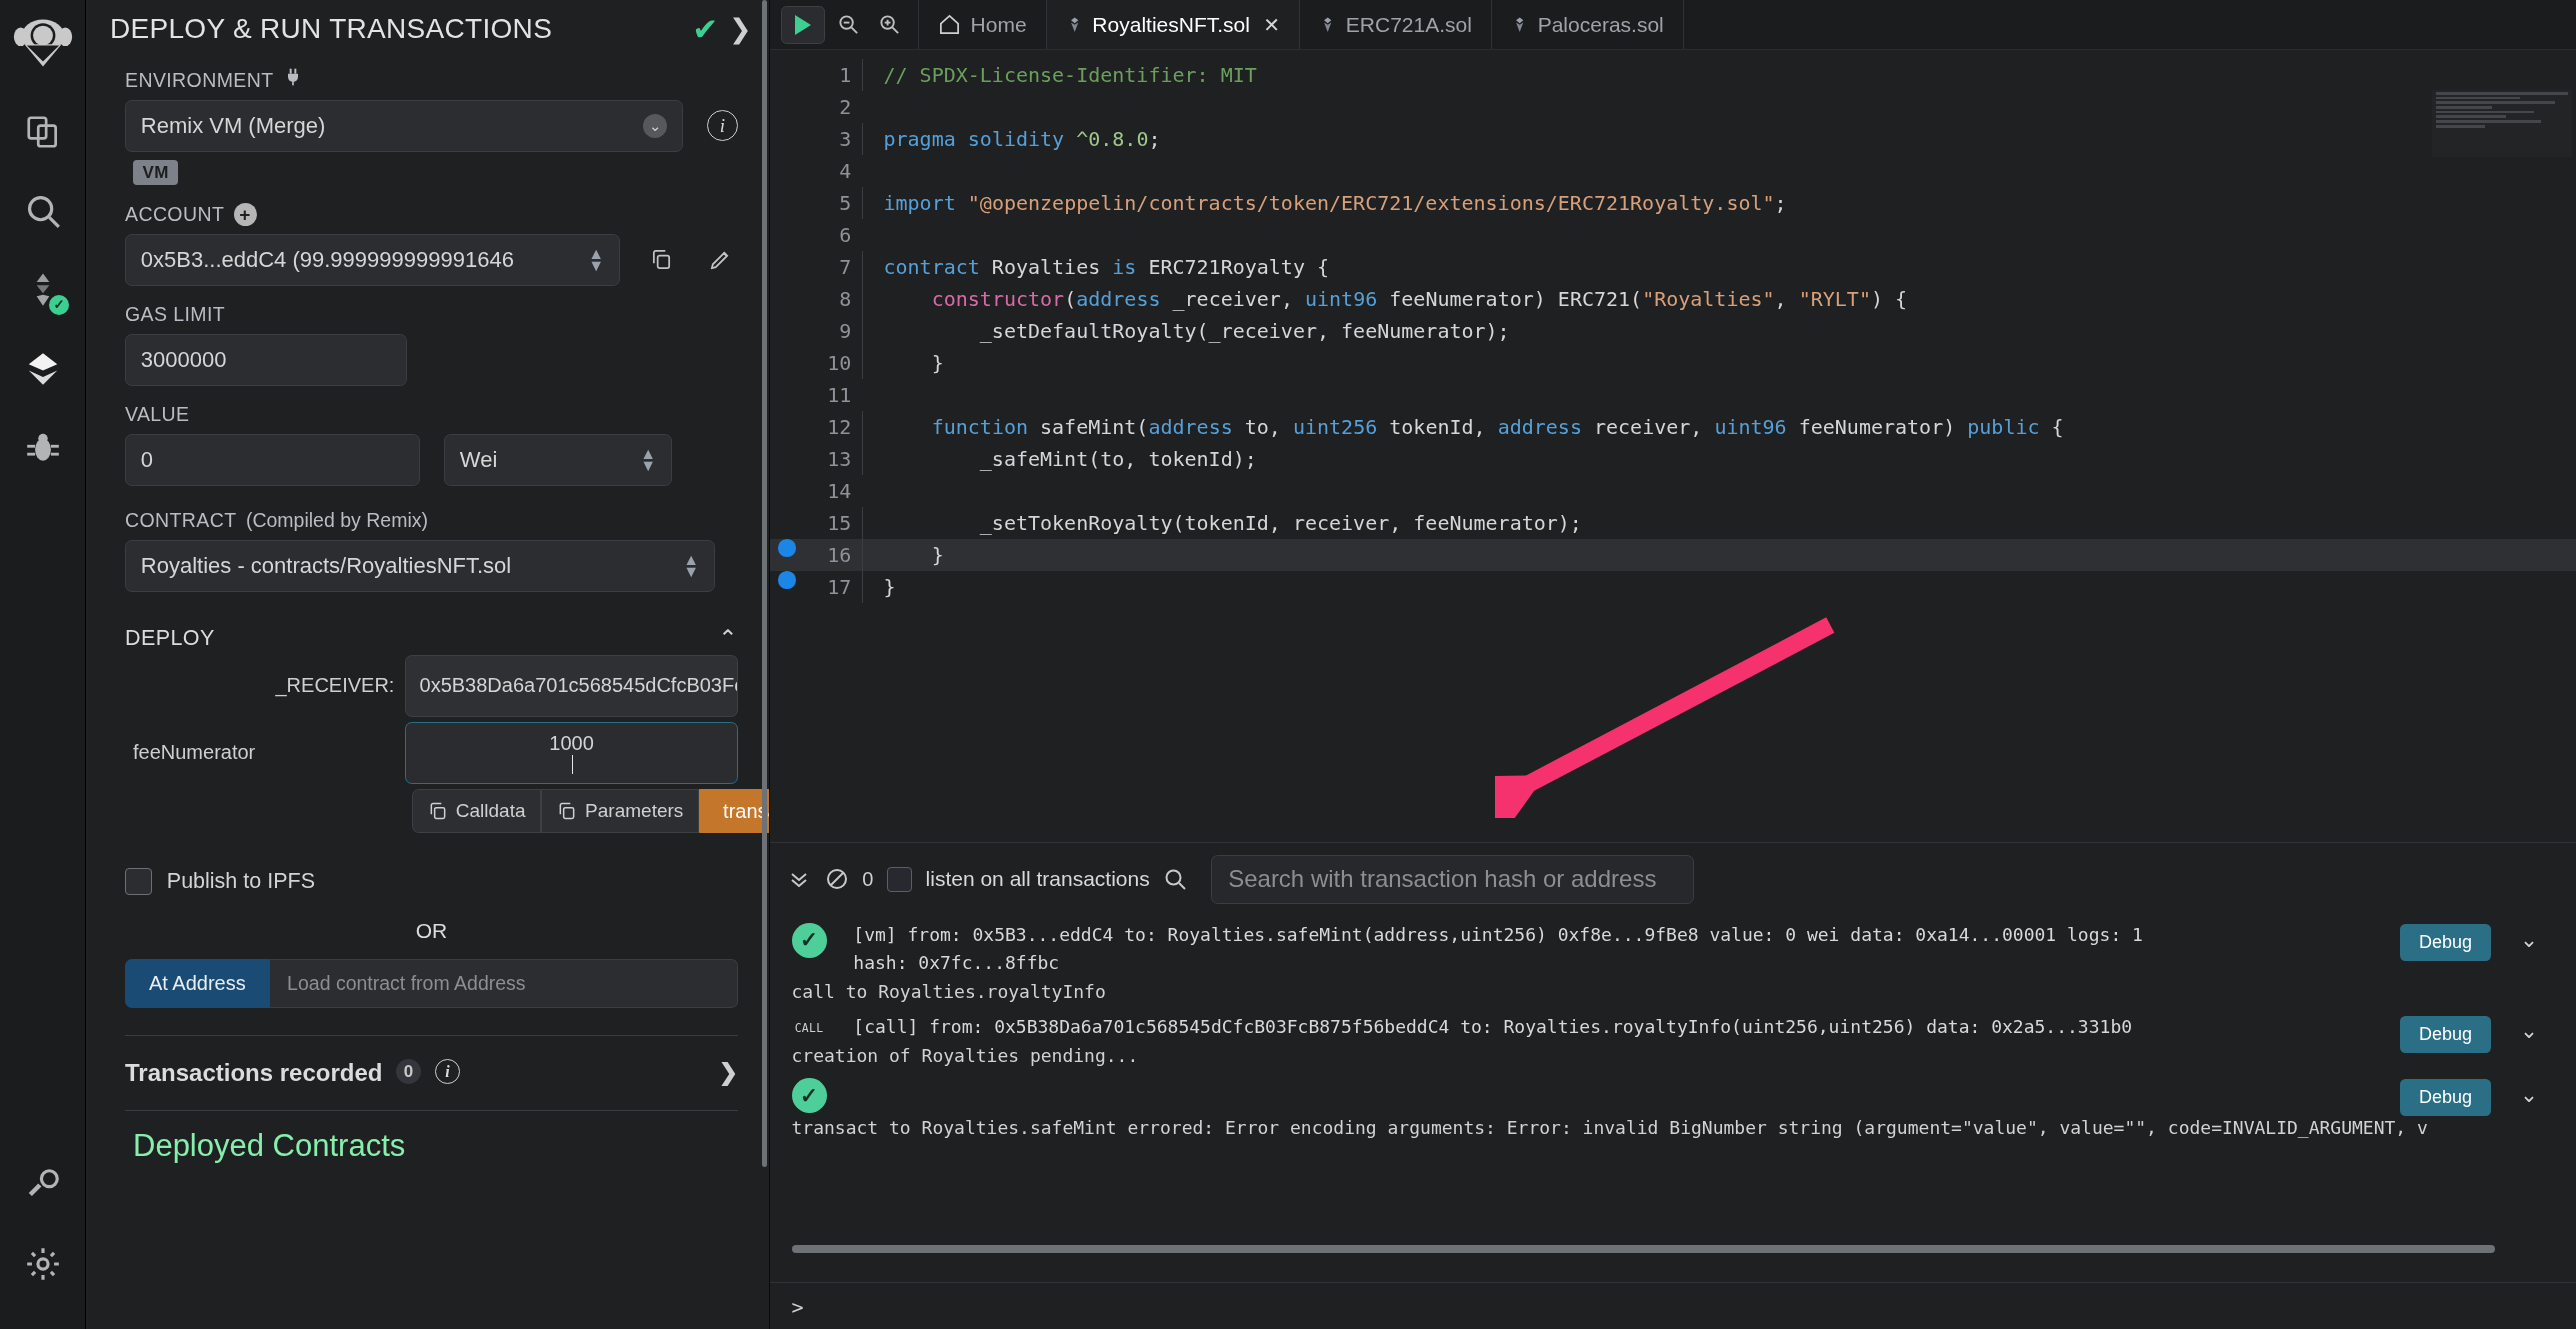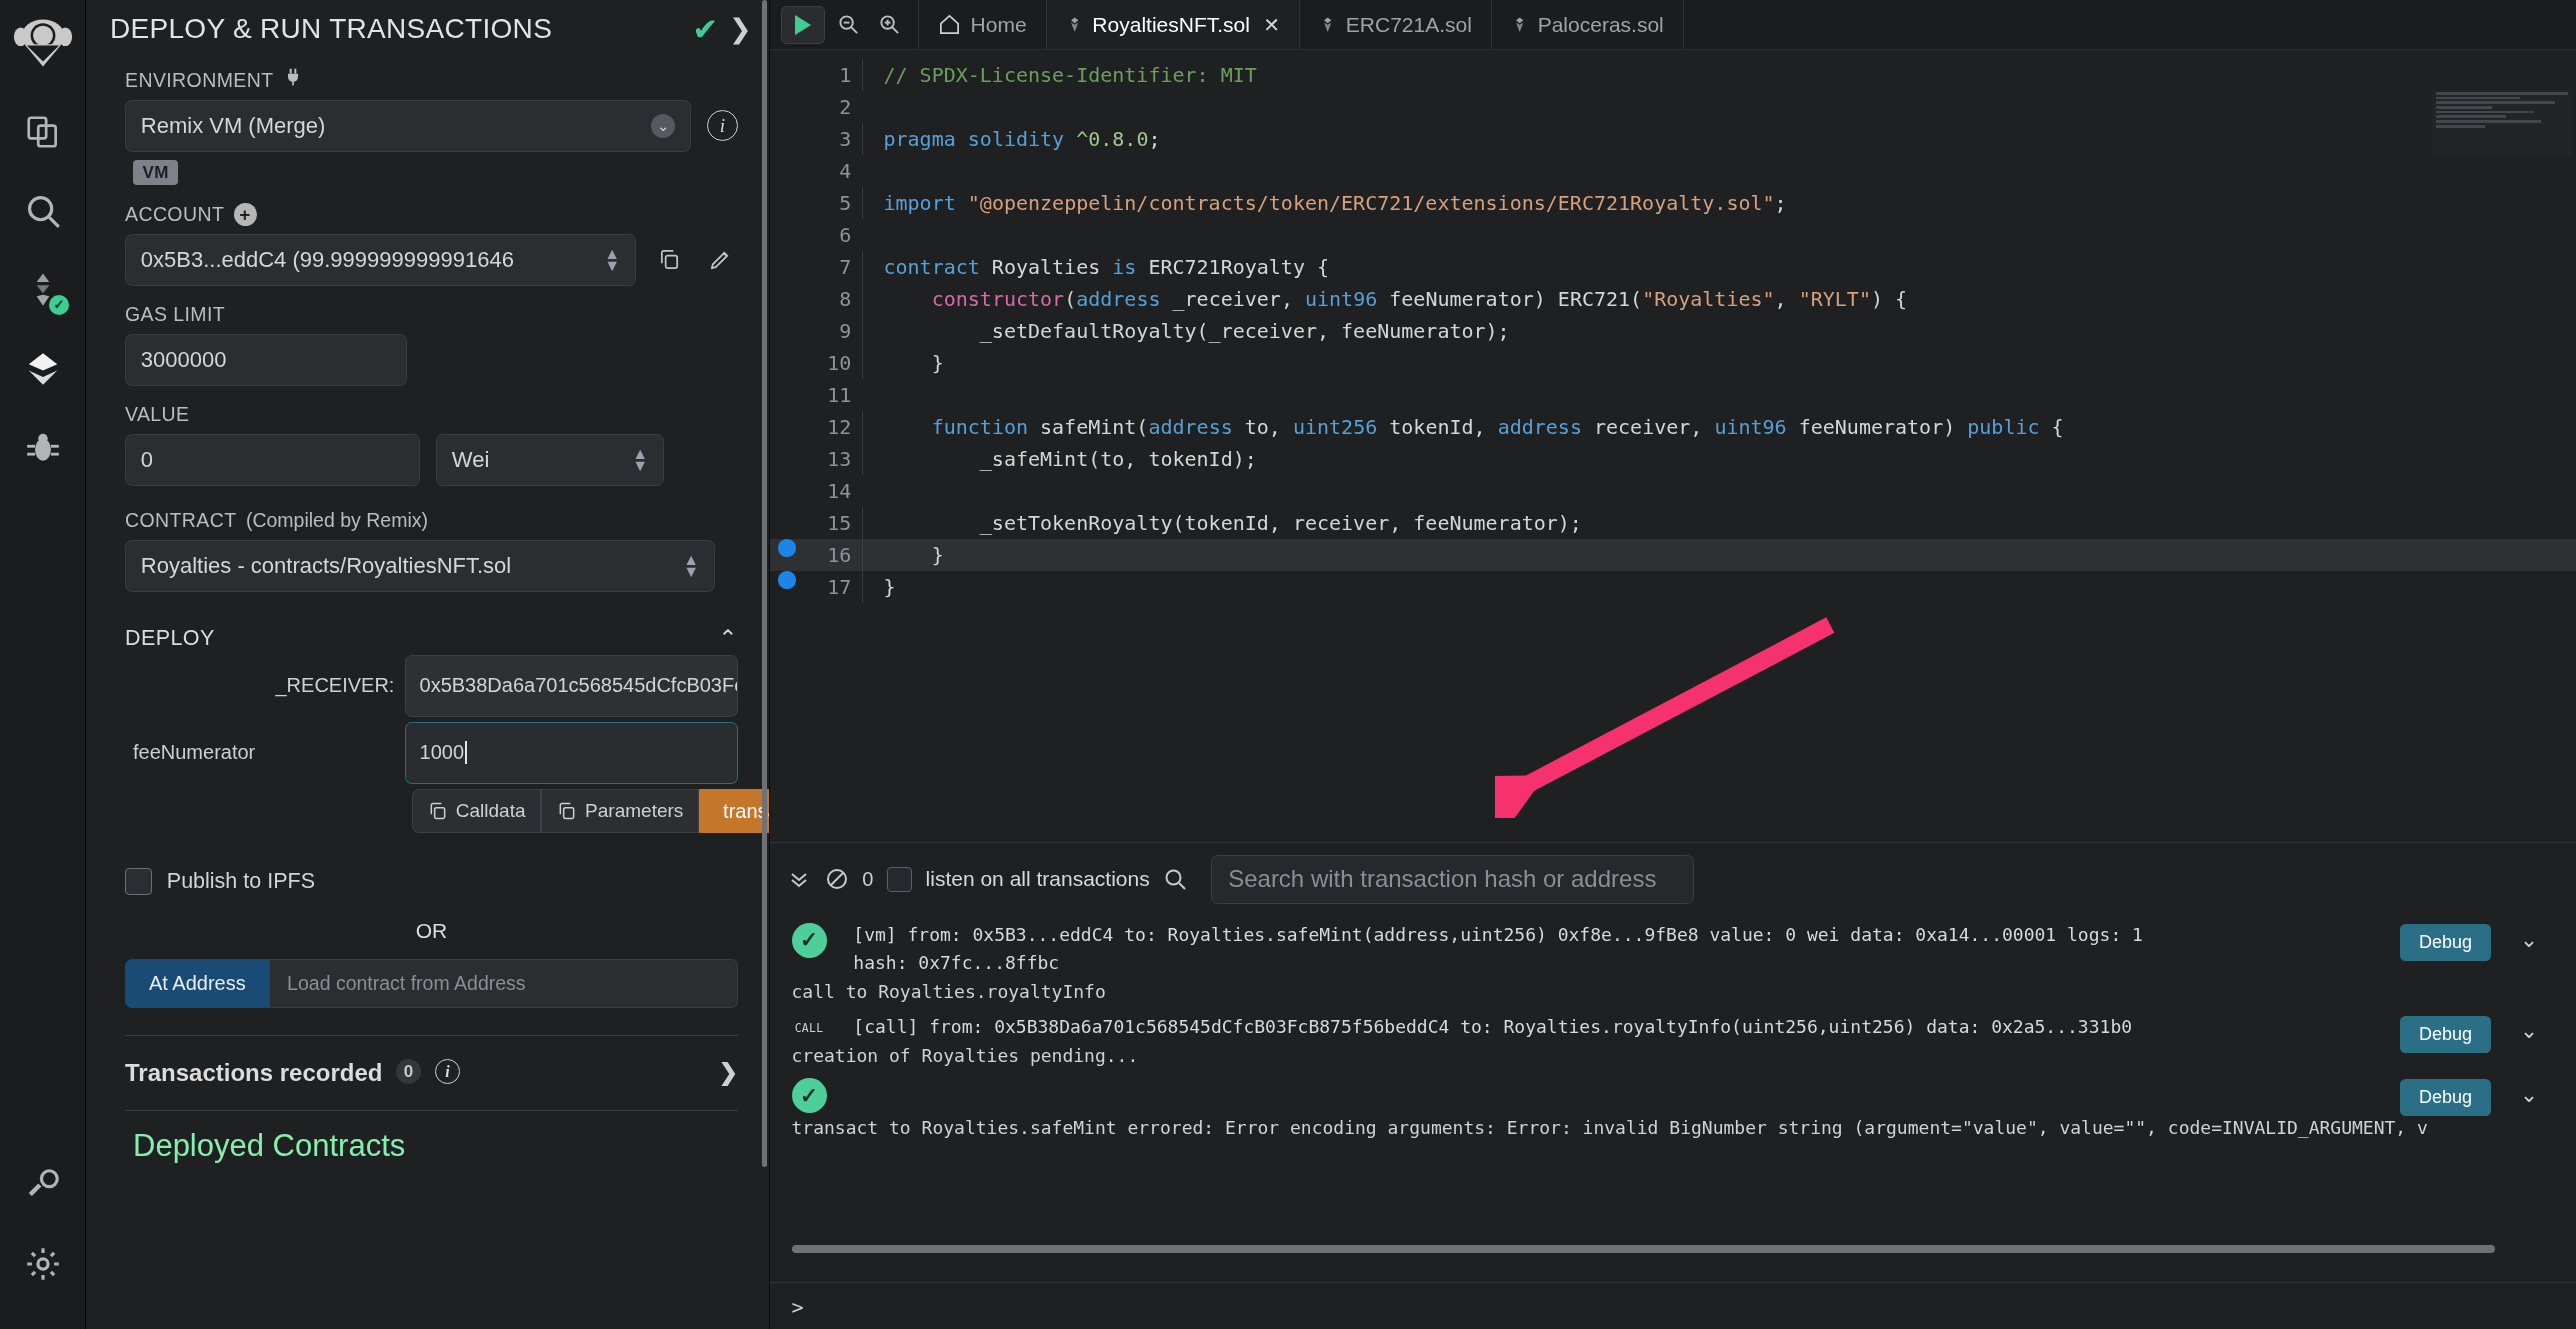--- a/index.html
+++ b/index.html
@@ -50,21 +50,21 @@
   .hdr-check { color: #3ccf91; font-size: 31px; line-height: 1; }
   .hdr-chev { color: #cfcfcf; font-size: 27px; line-height: 1; }
 
   .panel-body { padding: 14.8px 31px 0 39px; }
   .fld-label {
     font-size: 19.5px; color: #b9bcc0; letter-spacing: 0.4px;
     display: flex; align-items: flex-end; gap: 9.4px; margin-bottom: 8px;
   }
   .fld-label .sub { text-transform: none; letter-spacing: 0; }
 
-  .row { display: flex; align-items: center; gap: 16px; }
+  .row { display: flex; align-items: center; gap: 24px; }
   .inp {
     background: #2b2d30; border: 0.7px solid #3a3d41; border-radius: 6.7px;
     color: #d6d6d6; font-size: 22px; padding: 10px 14.8px; height: 52px;
     display: flex; align-items: center; width: 100%;
     font-family: "Liberation Sans", sans-serif; overflow: hidden; white-space: nowrap;
   }
   .inp.sel { background: #2b2d30; justify-content: space-between; }
   .sel-arrows { color: #9aa3ad; font-size: 16px; line-height: .75; display: flex; flex-direction: column; }
   .round-handle {
     width: 24px; height: 24px; border-radius: 50%; background: #55585c;
@@ -105,21 +105,21 @@
   .arg-row { display: flex; align-items: center; margin-bottom: 5.4px; position: relative; }
   .arg-label {
     font-size: 20px; color: #cfcfcf; text-align: right;
     white-space: nowrap; padding-right: 10.7px;
   }
   .arg-inp {
     background: #2e3033; border: 0.7px solid #3d4044; border-radius: 6.7px;
     color: #d4d4d4; font-size: 20px; padding: 9.4px 13.4px; height: 62px;
     display: flex; align-items: center; overflow: hidden; white-space: nowrap;
   }
-  .arg-inp.focused { border: 1.3px solid #2a6f86; background: #2a2c2f; }
+  .arg-inp.focused { border: 1.3px solid #2a6f86; background: #2a2c2f; flex-direction: column; }
   .caret { display: inline-block; width: 1.3px; height: 23px; background: #e6e6e6; margin-left: 1.3px; }
 
   .btn-row { display: flex; align-items: stretch; margin: 4px 0 0 287px; }
   .mini-btn {
     background: #2c2e31; border: 0.7px solid #3d4044; color: #d0d0d0;
     font-size: 19px; display: flex; align-items: center; gap: 8px;
     padding: 9.4px 14.8px; cursor: pointer;
   }
   .mini-btn svg { width: 20px; height: 20px; }
   .mini-btn:first-child { border-radius: 6.7px 0 0 6.7px; }

